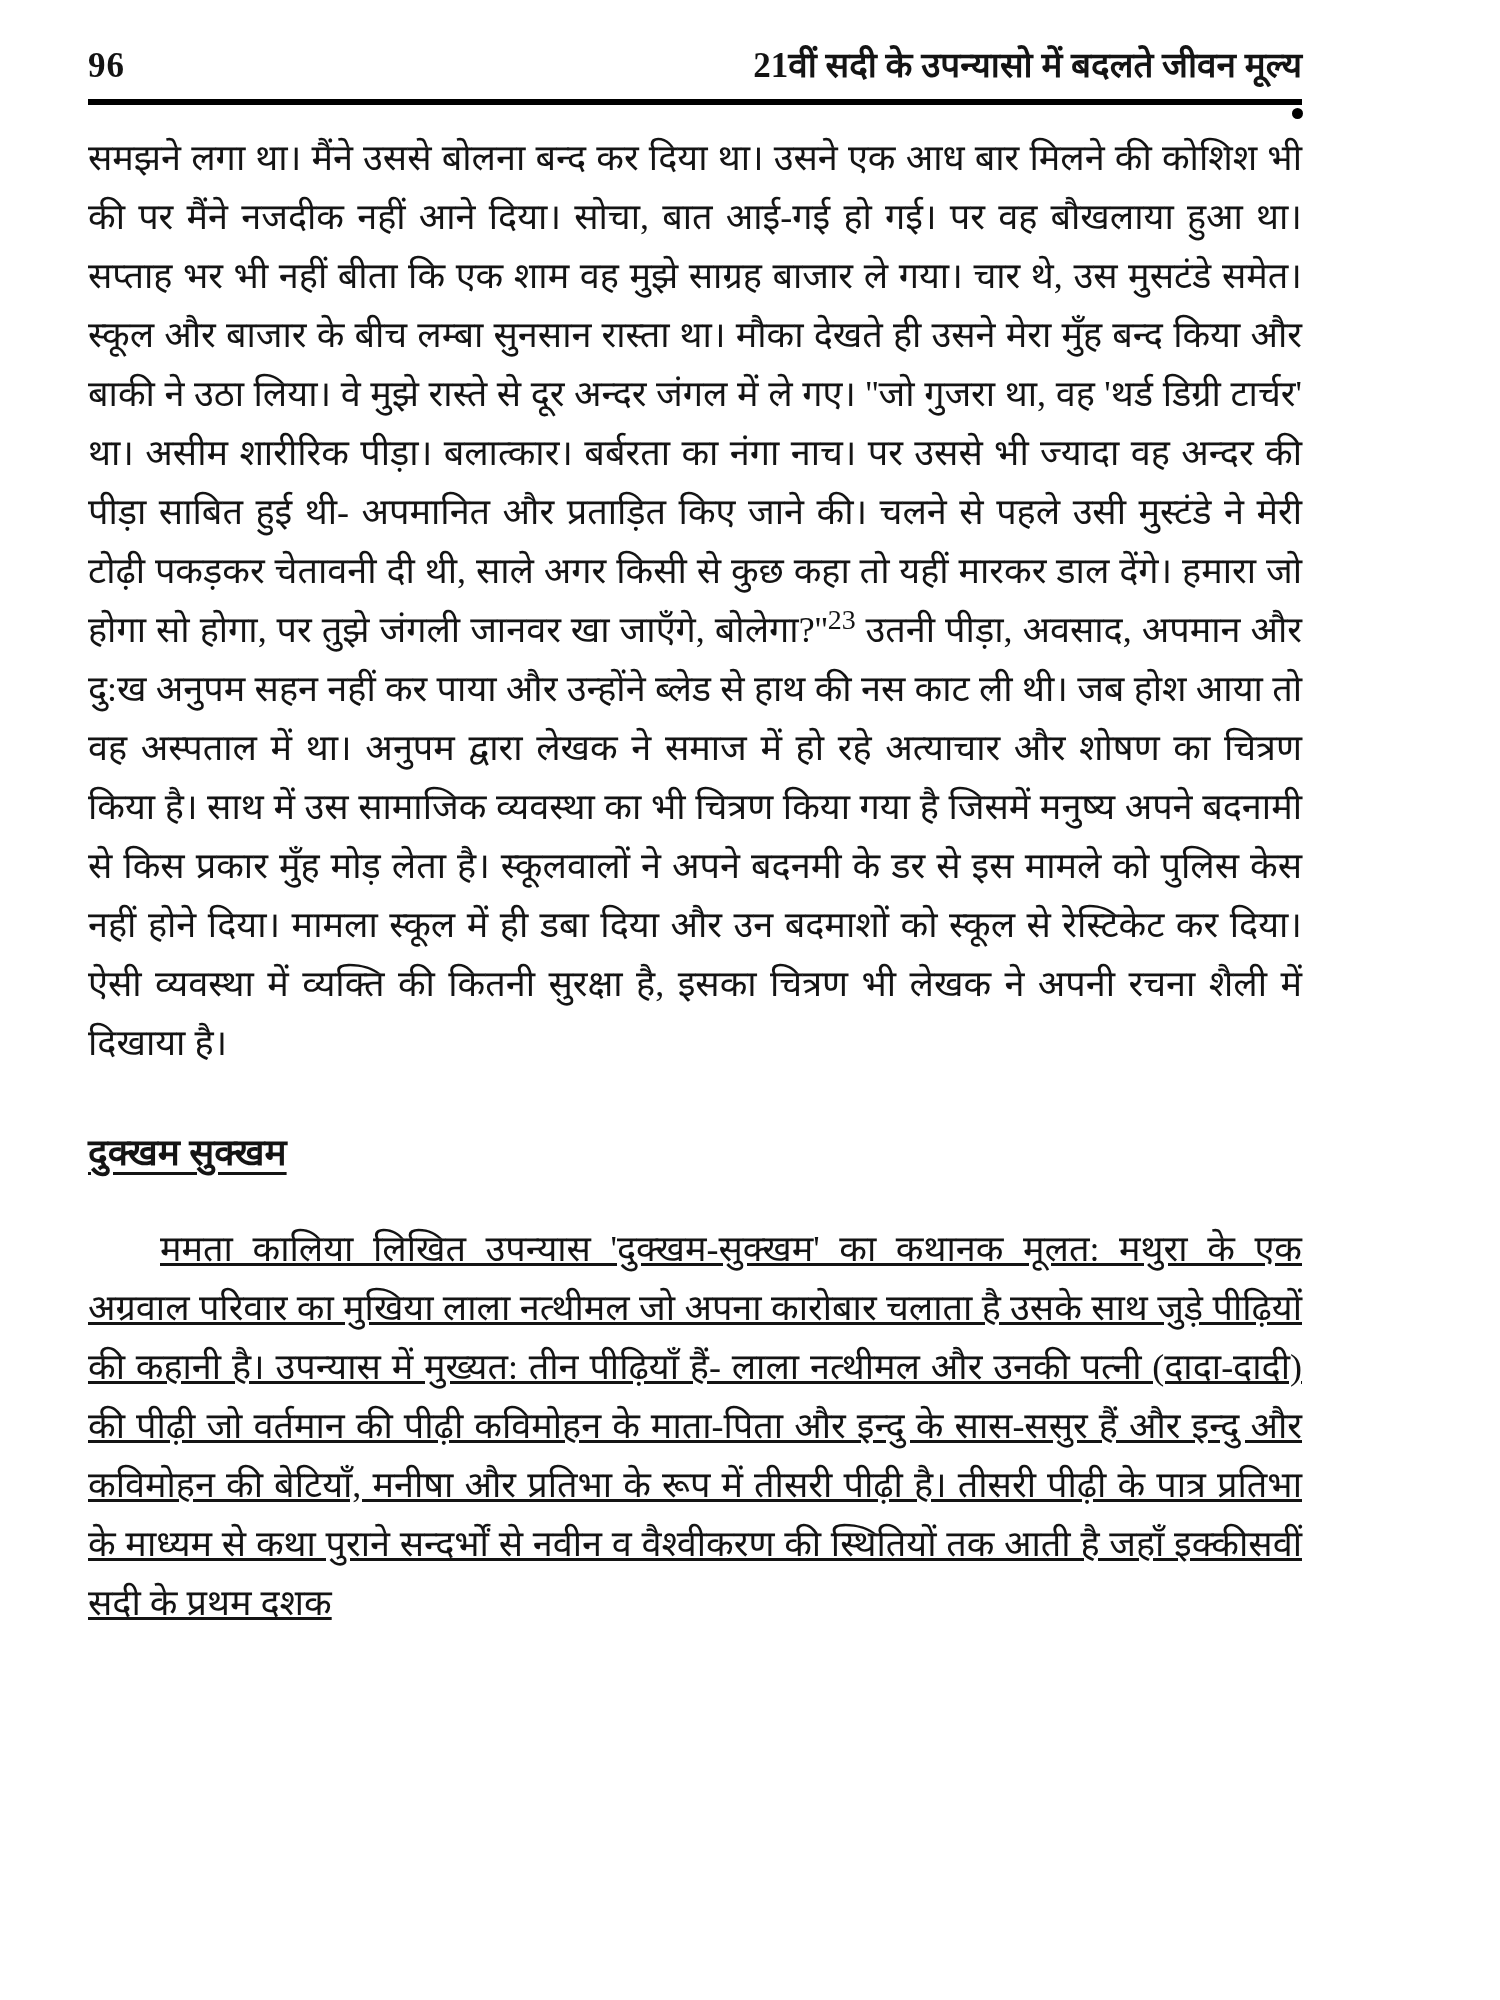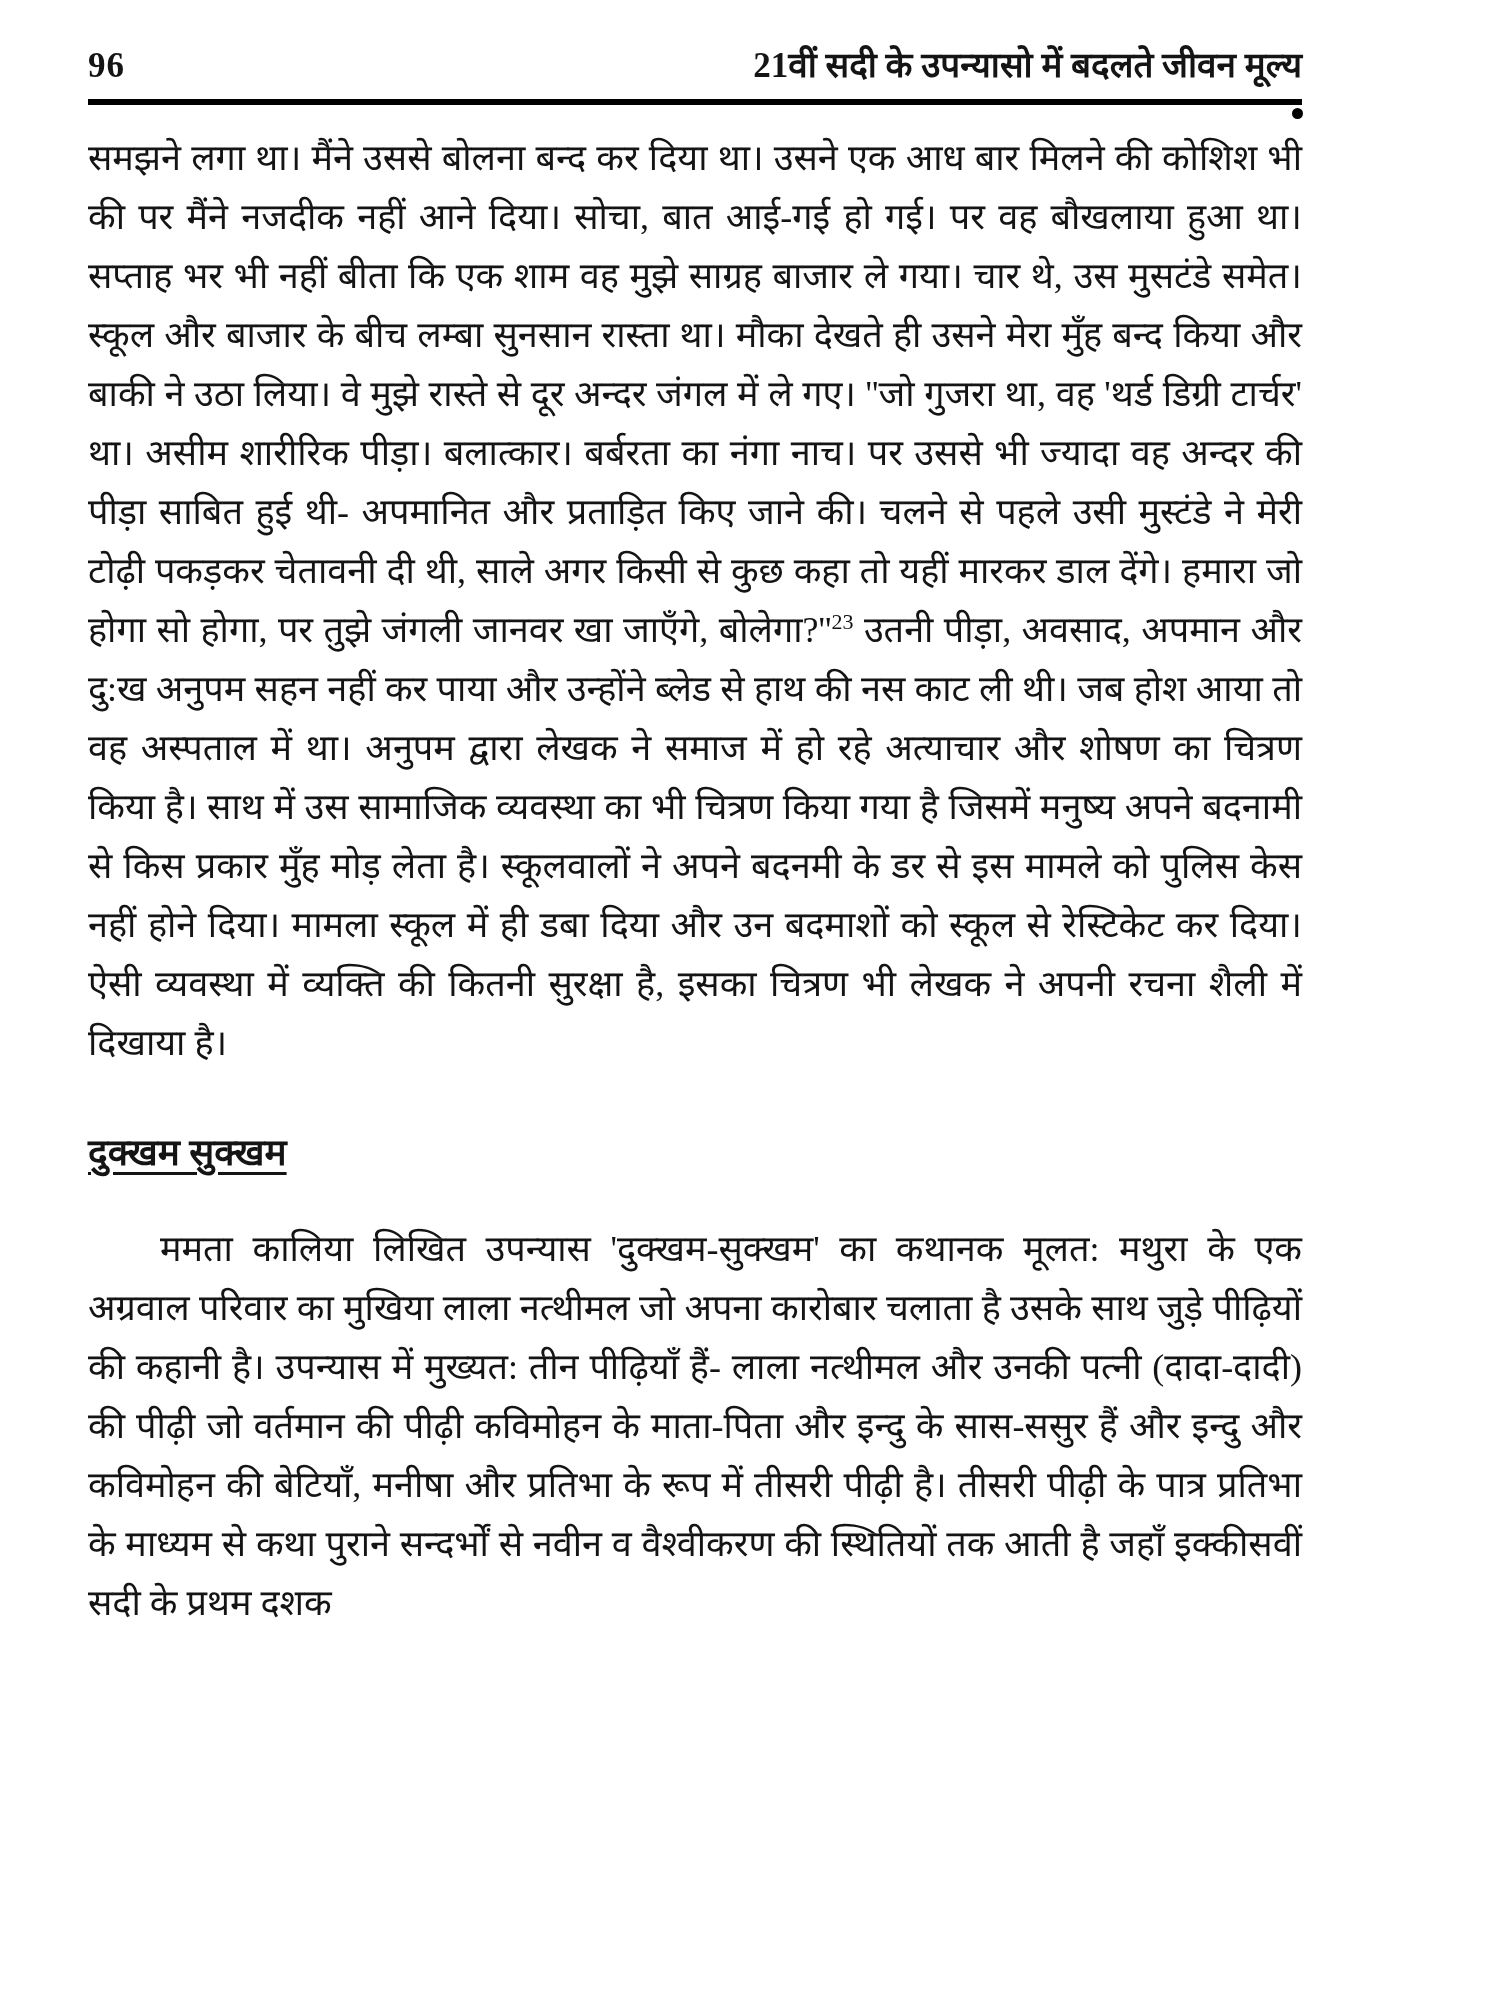--- a/index.html
+++ b/index.html
@@ -40,36 +40,37 @@
     border-radius: 50%;
     display: block;
   }
   .page-body { margin-top: 24px; }
   .body-paragraph {
     font-size: 36px;
     line-height: 59px;
     text-align: justify;
   }
   .footnote-ref {
-    font-size: 22px;
+    font-size: 28px;
     vertical-align: super;
     line-height: 0;
     font-weight: normal;
   }
   .section-heading {
     margin-top: 52px;
     font-size: 37px;
     font-weight: bold;
     text-decoration: underline;
     text-decoration-thickness: 3px;
     text-underline-offset: 7px;
   }
   .body-paragraph.indented {
     margin-top: 44px;
     text-indent: 72px;
+    text-decoration: underline;
   }
 </style>
 </head>
 <body>
 
 <div class="page">
 
   <header class="page-header">
     <span class="page-number">96</span>
     <span class="header-title">21वीं सदी के उपन्यासो में बदलते जीवन मूल्य</span>

